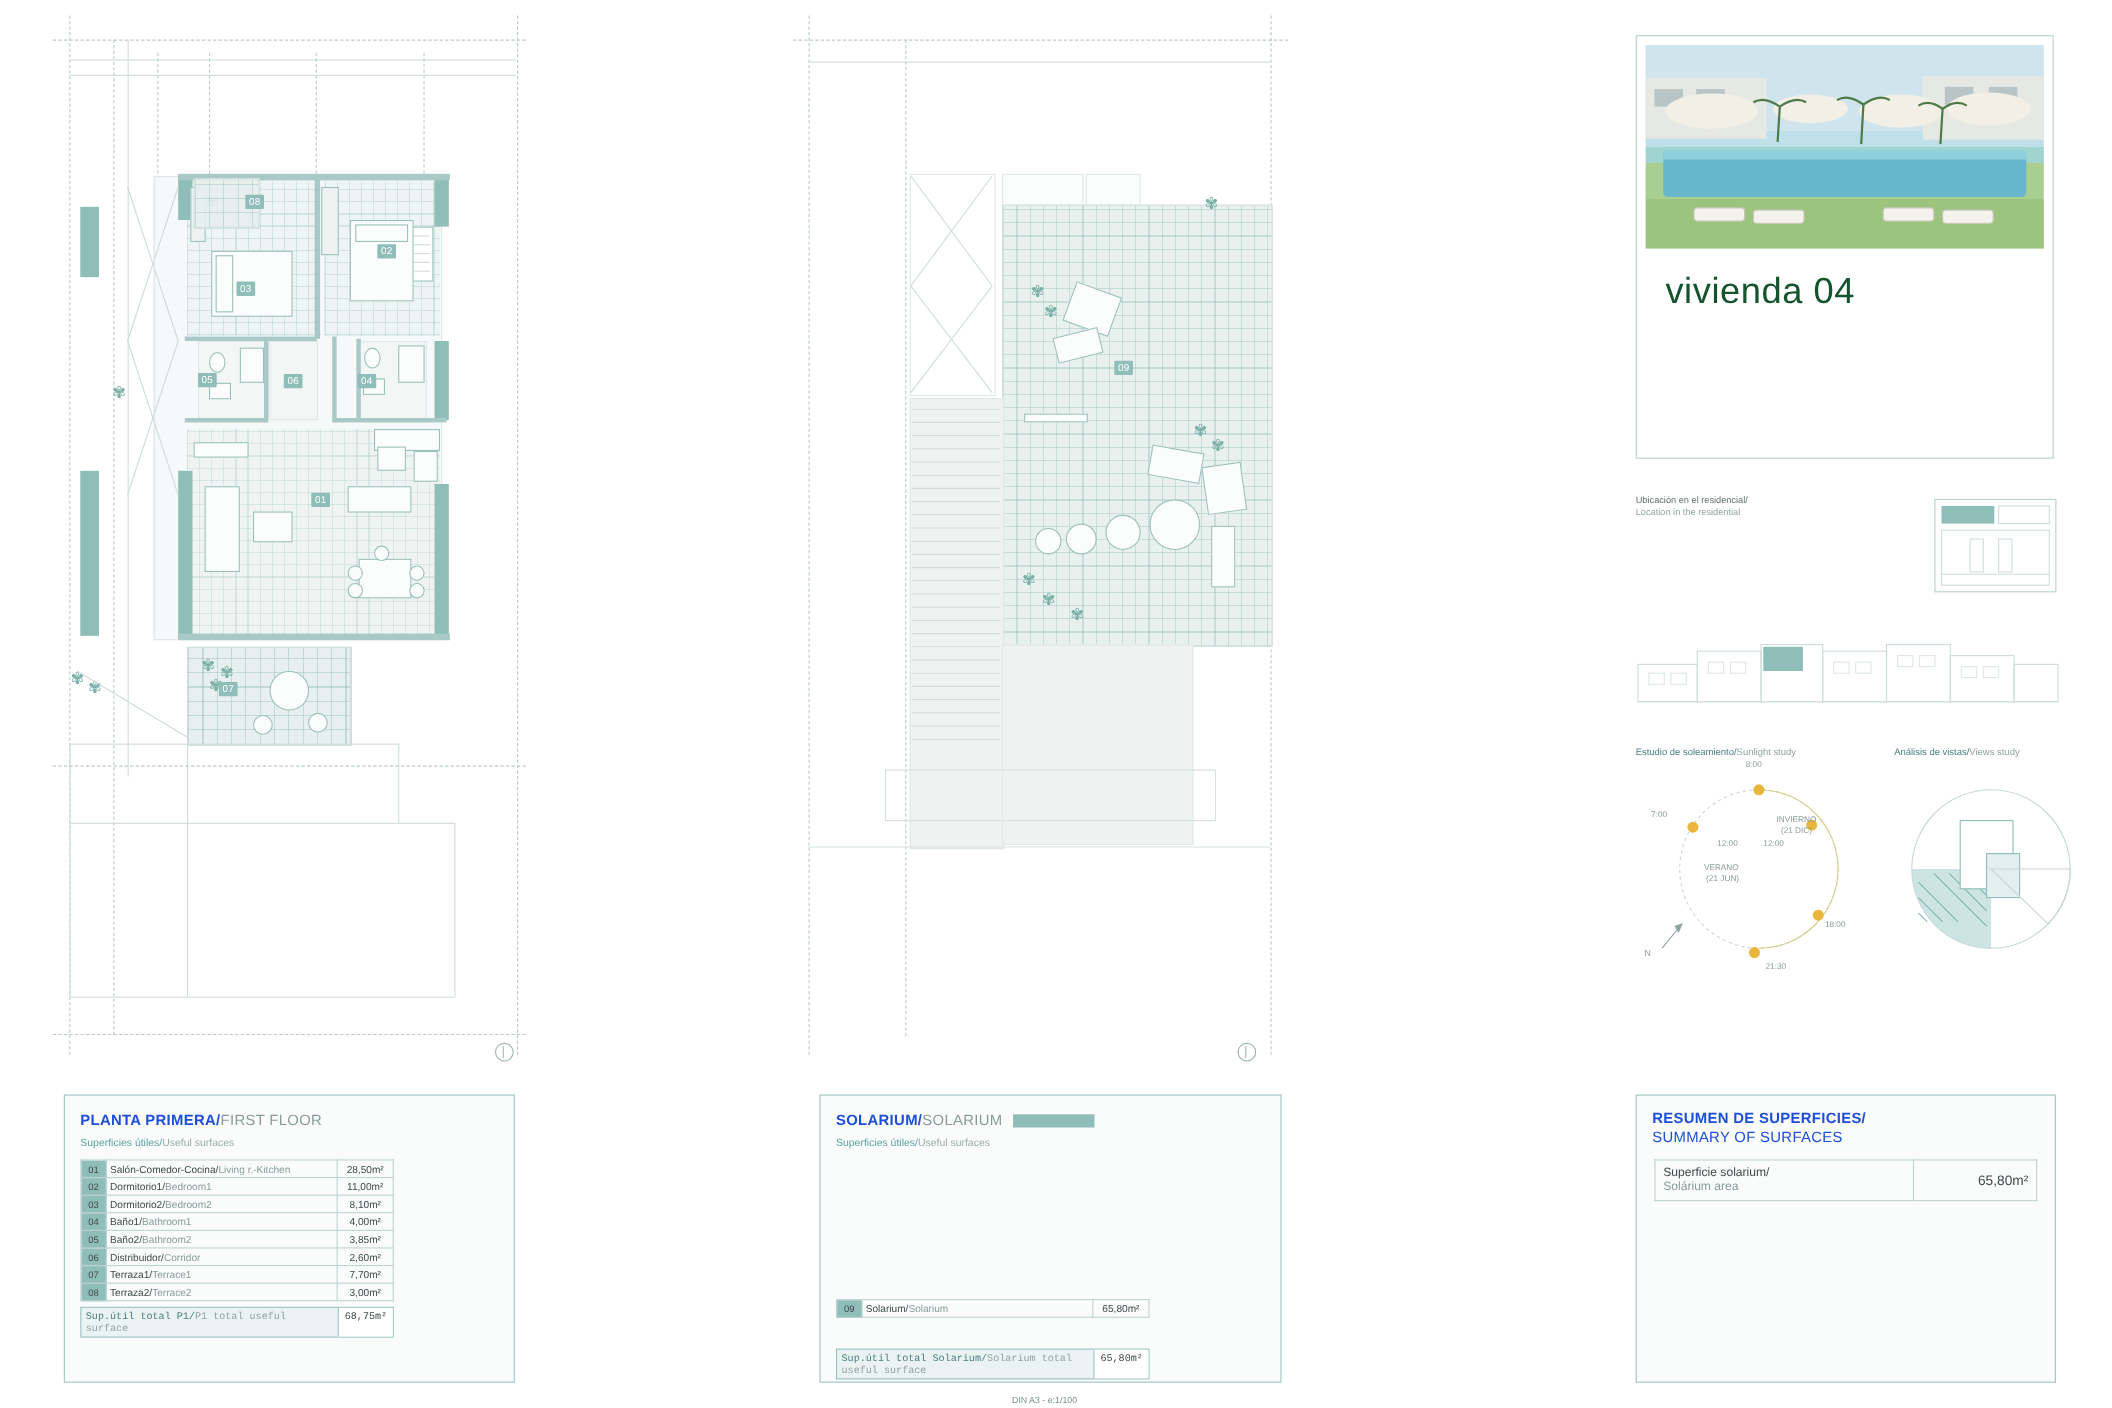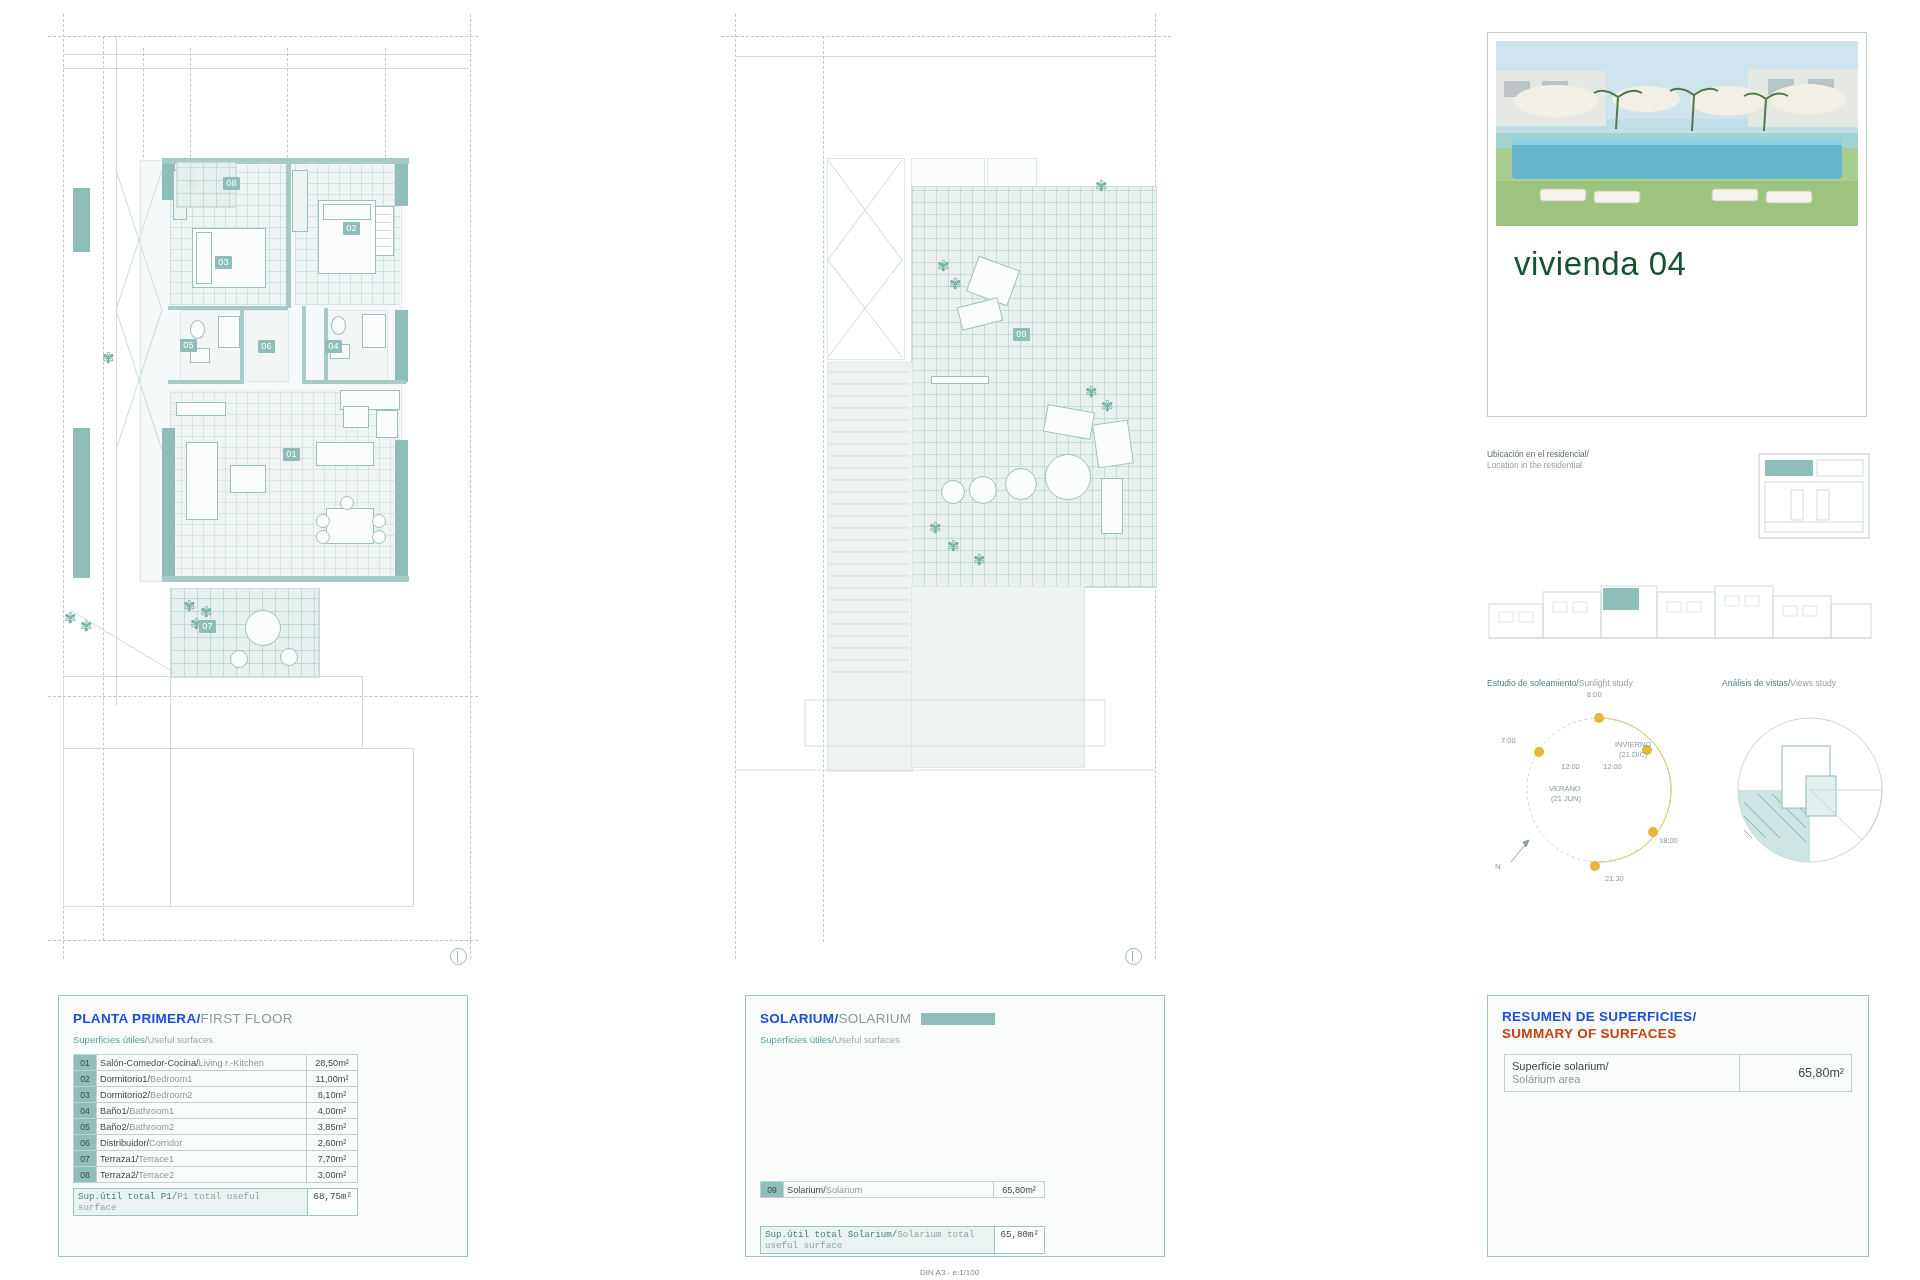--- a/index.html
+++ b/index.html
@@ -665,21 +665,21 @@
       </g>
       <rect x="72" y="56" width="48" height="62" fill="#fff" stroke="#8fbdb8"></rect>
       <rect x="96" y="86" width="30" height="40" fill="#e3efee" stroke="#8fbdb8"></rect>
       <path d="M100 100 L172 100 A72 72 0 0 1 152 150 Z" fill="none" stroke="#c9d6d6"></path>
     </svg>
   </div>
 
   <div class="legend-box" style="left:1487px; top:995px; width:380px; height:260px;">
     <div class="legend-title" style="position:absolute; left:14px; top:12px; line-height:17px;">
       <b>RESUMEN DE SUPERFICIES/</b><br>
-      <span style="color:#c2410c;font-weight:bold;">SUMMARY OF SURFACES</span>
+      <span style="color:#1d4ed8;">SUMMARY OF SURFACES</span>
     </div>
 
     <table class="summary-table" style="left:16px; top:58px; width:348px;">
       <tbody>
         <tr>
           <td class="lbl">
             <span>Superficie solarium/</span><br>
             <i>Solárium area</i>
           </td>
           <td class="v">65,80m²</td>

